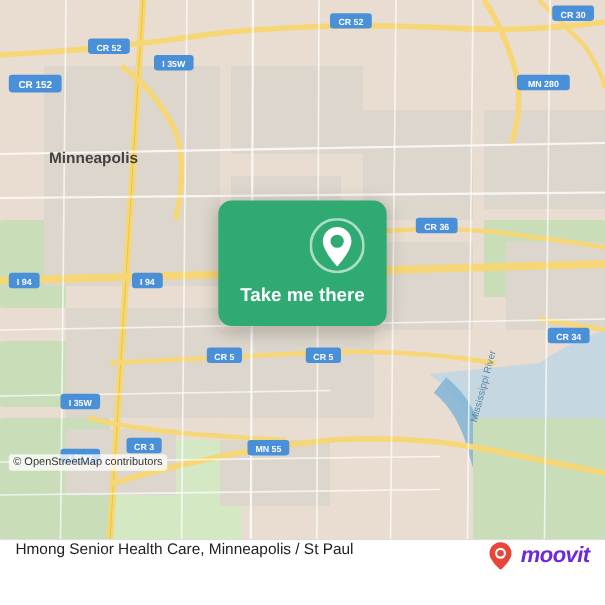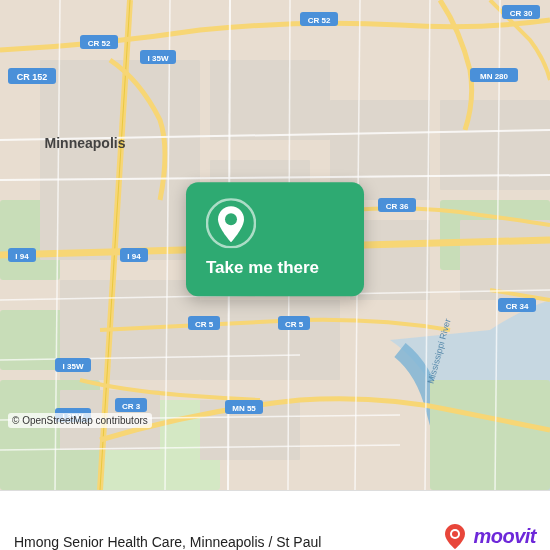--- a/index.html
+++ b/index.html
@@ -18,27 +18,27 @@
       overflow: hidden;
       background-color: #e8e0d8;
     }
 
     
     #card-overlay {
       position: absolute;
       top: 50%;
       left: 50%;
       transform: translate(-50%, -55%);
-      width: 178px;
+      width: 153px;
       background: #2eaa72;
       border-radius: 12px;
       padding: 16px 20px 18px 20px;
       display: flex;
       flex-direction: column;
-      align-items: flex-start;
+      align-items: flex-end;
       box-shadow: 0 4px 16px rgba(0,0,0,0.25);
       z-index: 10;
     }
 
     #card-overlay .pin-icon {
       width: 50px;
       height: 50px;
       margin-bottom: 10px;
     }
 
@@ -49,21 +49,21 @@
       text-align: center;
       white-space: nowrap;
     }
 
     
     #bottom-bar {
       width: 550px;
       height: 60px;
       background: #ffffff;
       display: flex;
-      align-items: flex-end;
+      align-items: flex-start;
       padding: 0 14px;
       border-top: 1px solid #ddd;
       position: relative;
       z-index: 20;
     }
 
     #bottom-bar .destination-text {
       flex: 1;
       font-size: 14px;
       color: #222;

